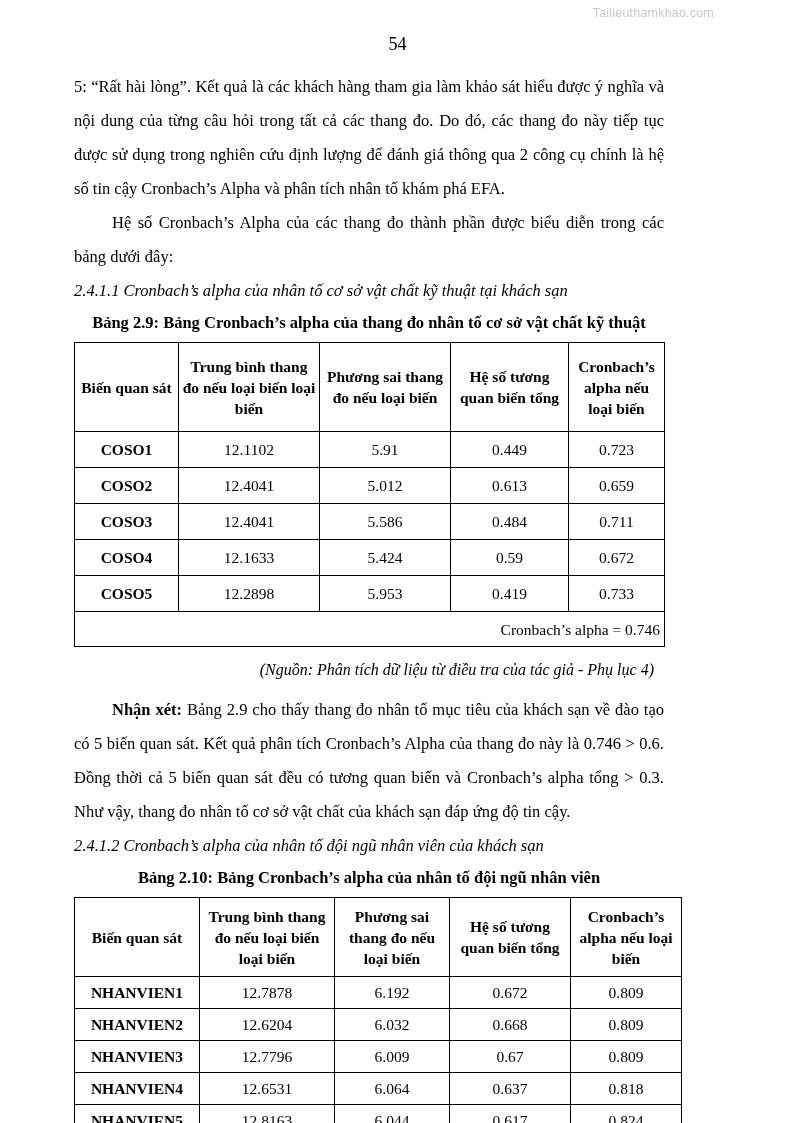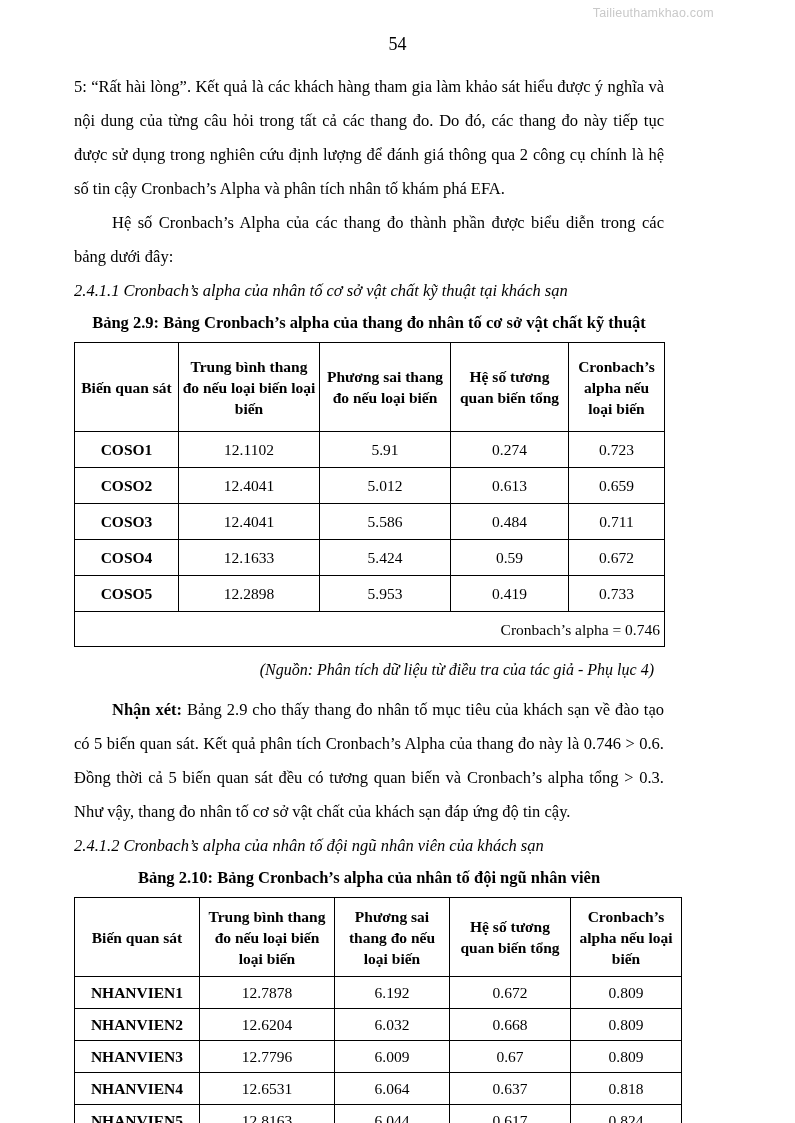--- a/index.html
+++ b/index.html
@@ -158,21 +158,21 @@
           <th>Phương sai thang đo nếu loại biến</th>
           <th>Hệ số tương quan biến tổng</th>
           <th>Cronbach’s alpha nếu loại biến</th>
         </tr>
       </thead>
       <tbody>
         <tr>
           <td class="var">COSO1</td>
           <td class="num">12.1102</td>
           <td class="num">5.91</td>
-          <td class="num">0.274</td>
+          <td class="num">0.449</td>
           <td class="num">0.723</td>
         </tr>
         <tr>
           <td class="var">COSO2</td>
           <td class="num">12.4041</td>
           <td class="num">5.012</td>
           <td class="num">0.613</td>
           <td class="num">0.659</td>
         </tr>
         <tr>

